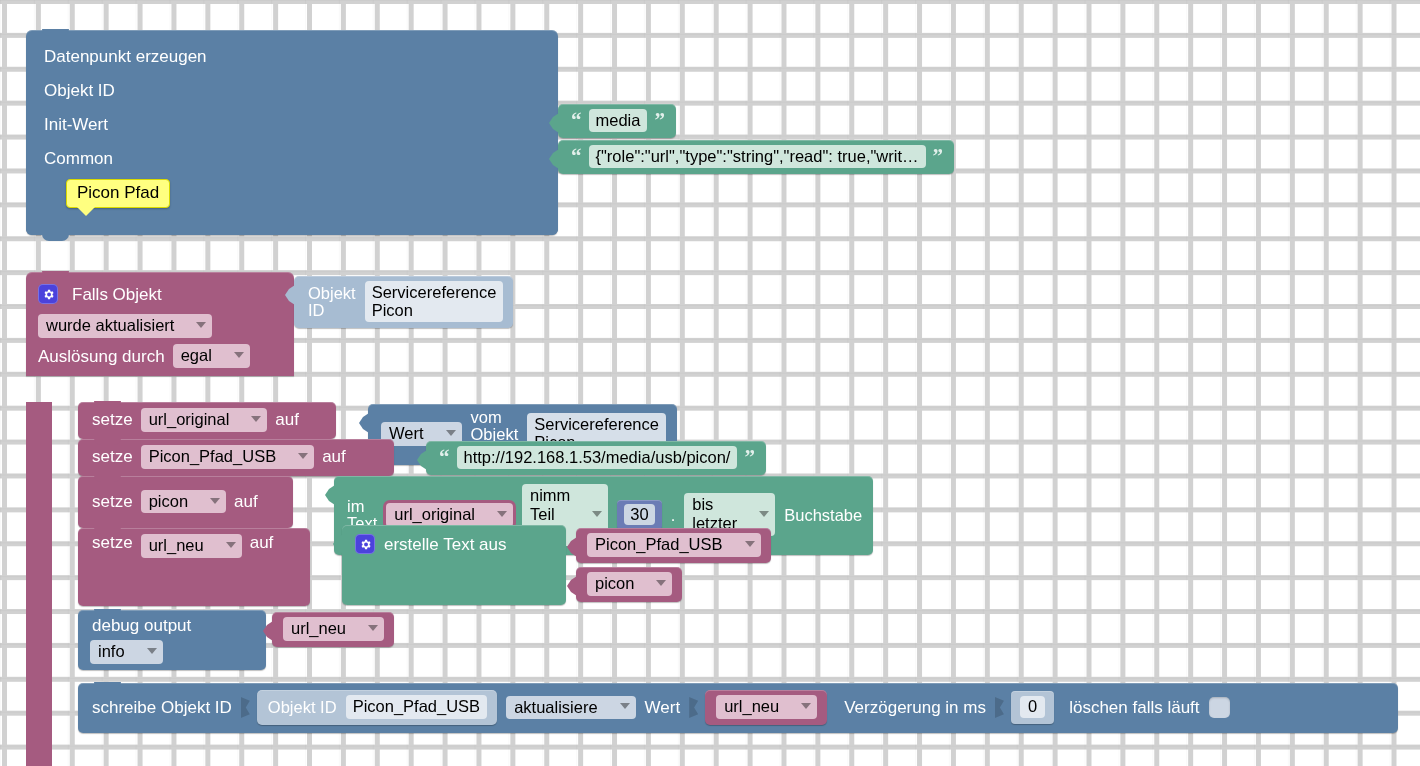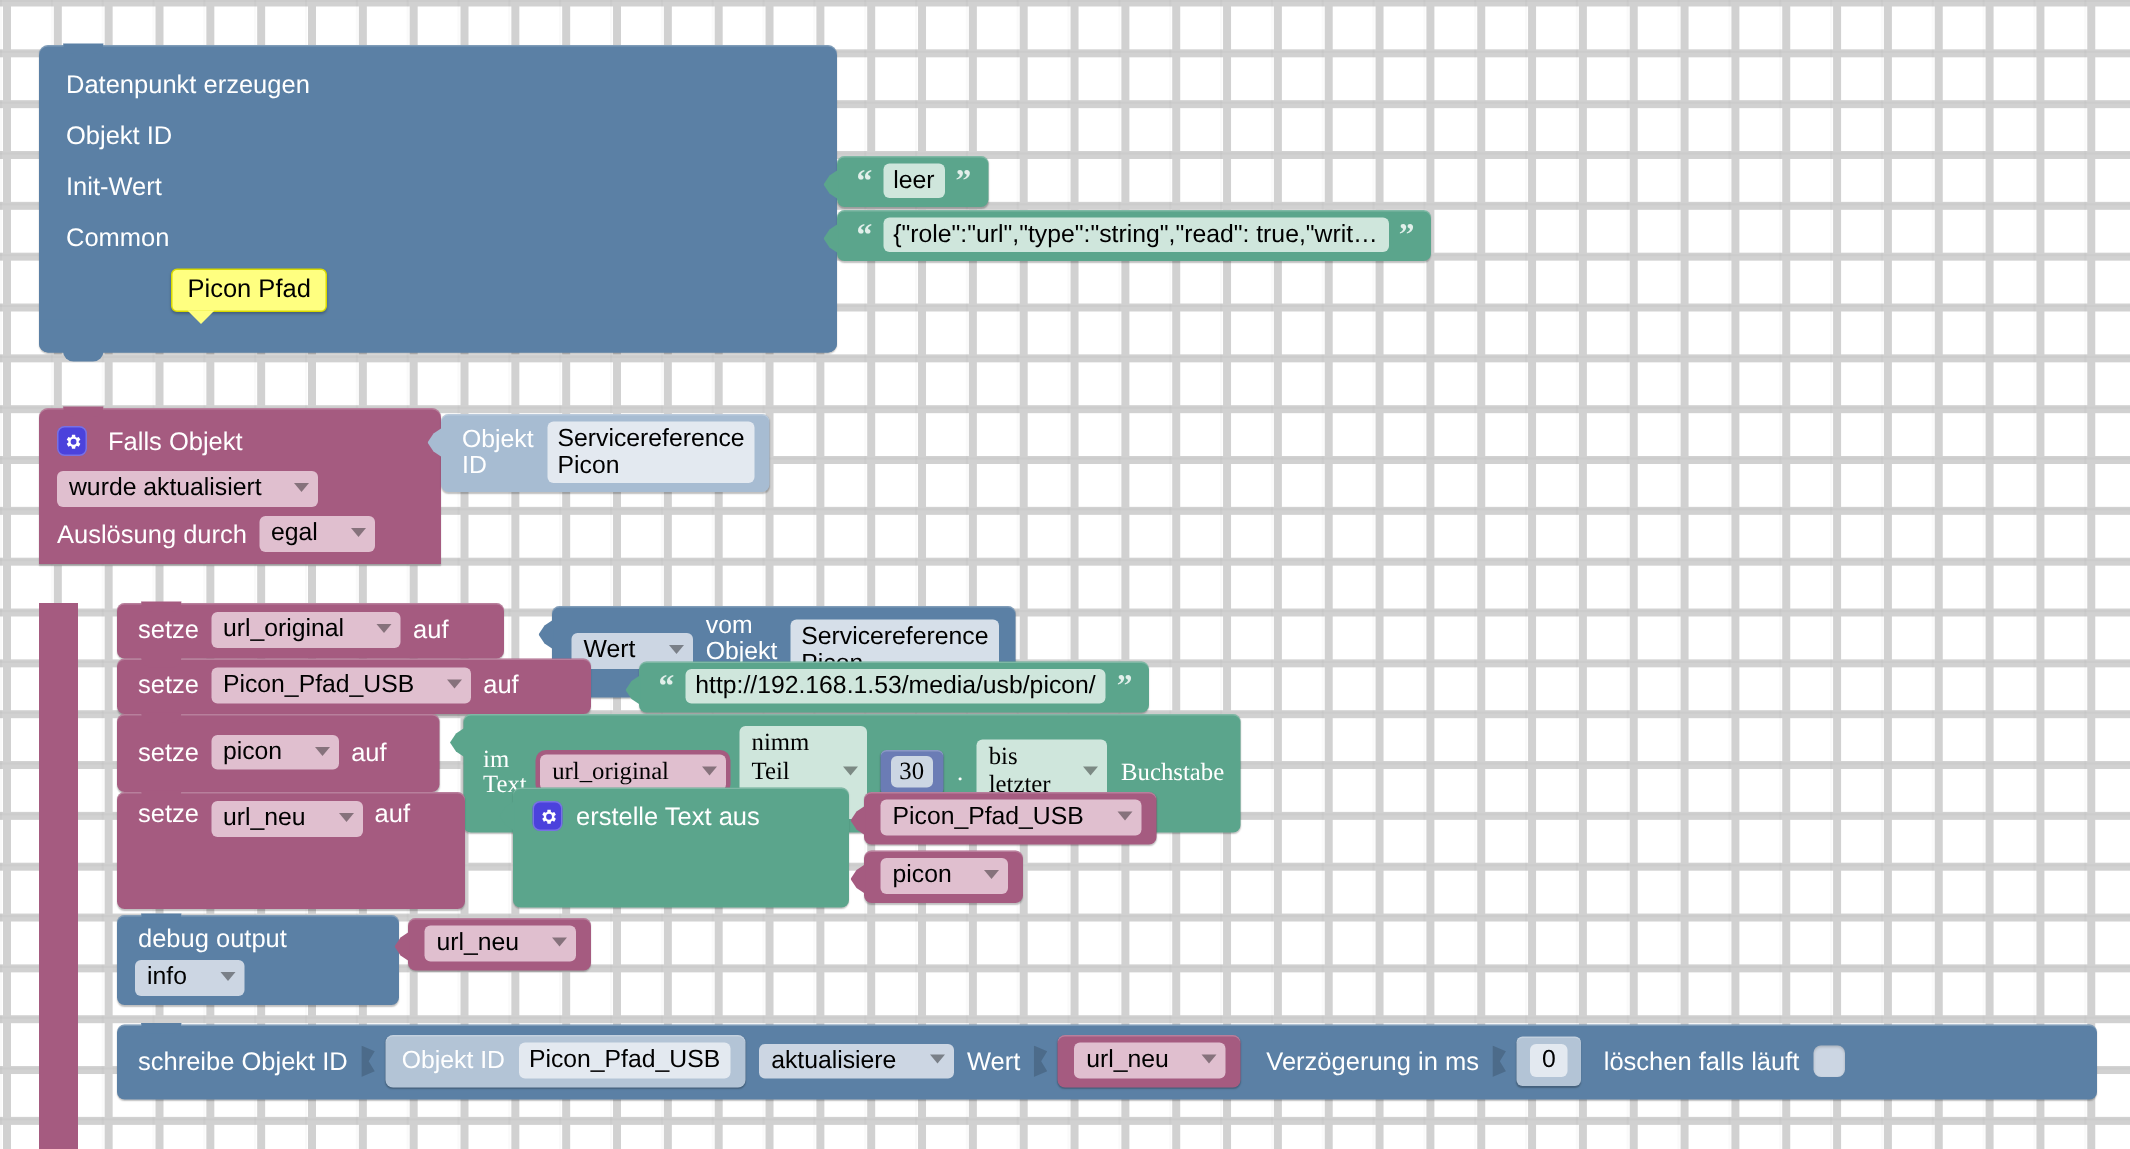--- a/index.html
+++ b/index.html
@@ -235,26 +235,26 @@
         <span class="lbl">Common</span>
       </div>
 
       <div class="cs-inner-gap"></div>
       <div class="foot c-blue">
         <div class="bump-bot c-blue"></div>
       </div>
     </div>
   </div>
 
-  <div class="comment" style="left:66px; top:179px;margin-left:48px;">Picon Pfad</div>
+  <div class="comment" style="left:66px; top:179px;">Picon Pfad</div>
 
   <div class="blk textblk" id="init-text">
     <div class="body c-green notch-l">
       <span class="quote">“</span>
-      <span class="field-green field">leer</span>
+      <span class="field-green field">media</span>
       <span class="quote">”</span>
     </div>
   </div>
 
   <div class="blk textblk" id="common-text">
     <div class="body c-green notch-l">
       <span class="quote">“</span>
       <span class="field-green field">{"role":"url","type":"string","read": true,"writ…</span>
       <span class="quote">”</span>
     </div>
@@ -343,21 +343,21 @@
     <div class="stmt" style="position:absolute; left:26px; top:204px;">
       <div class="body c-mag" style="display:flex; align-items:center; gap:8px; padding:6px 10px 7px 14px; width:215px; height:52px;">
         <div class="bump-top c-mag"></div>
         <span class="lbl">setze</span>
         <span class="dd dd-mag">
           <span>picon</span>
           <span class="caret"></span>
         </span>
         <span class="lbl">auf</span>
       </div>
-      <div class="attached" style="left:231px; top:0px;font-family:Liberation Serif, serif;">
+      <div class="attached" style="left:256px; top:0px;">
         <div class="body c-green notch-l" style="display:flex; align-items:center; gap:9px; padding:8px 11px 9px 13px;">
           <span class="lbl" style="font-size:16.5px;">im Text</span>
           <span class="dd dd-mag" style="background:#e0bfcf; box-shadow:0 0 0 3px #a55b80; border-radius:4px;">
             <span>url_original</span>
             <span class="caret"></span>
           </span>
           <span class="dd dd-green">
             <span>nimm Teil ab</span>
             <span class="caret"></span>
           </span>

